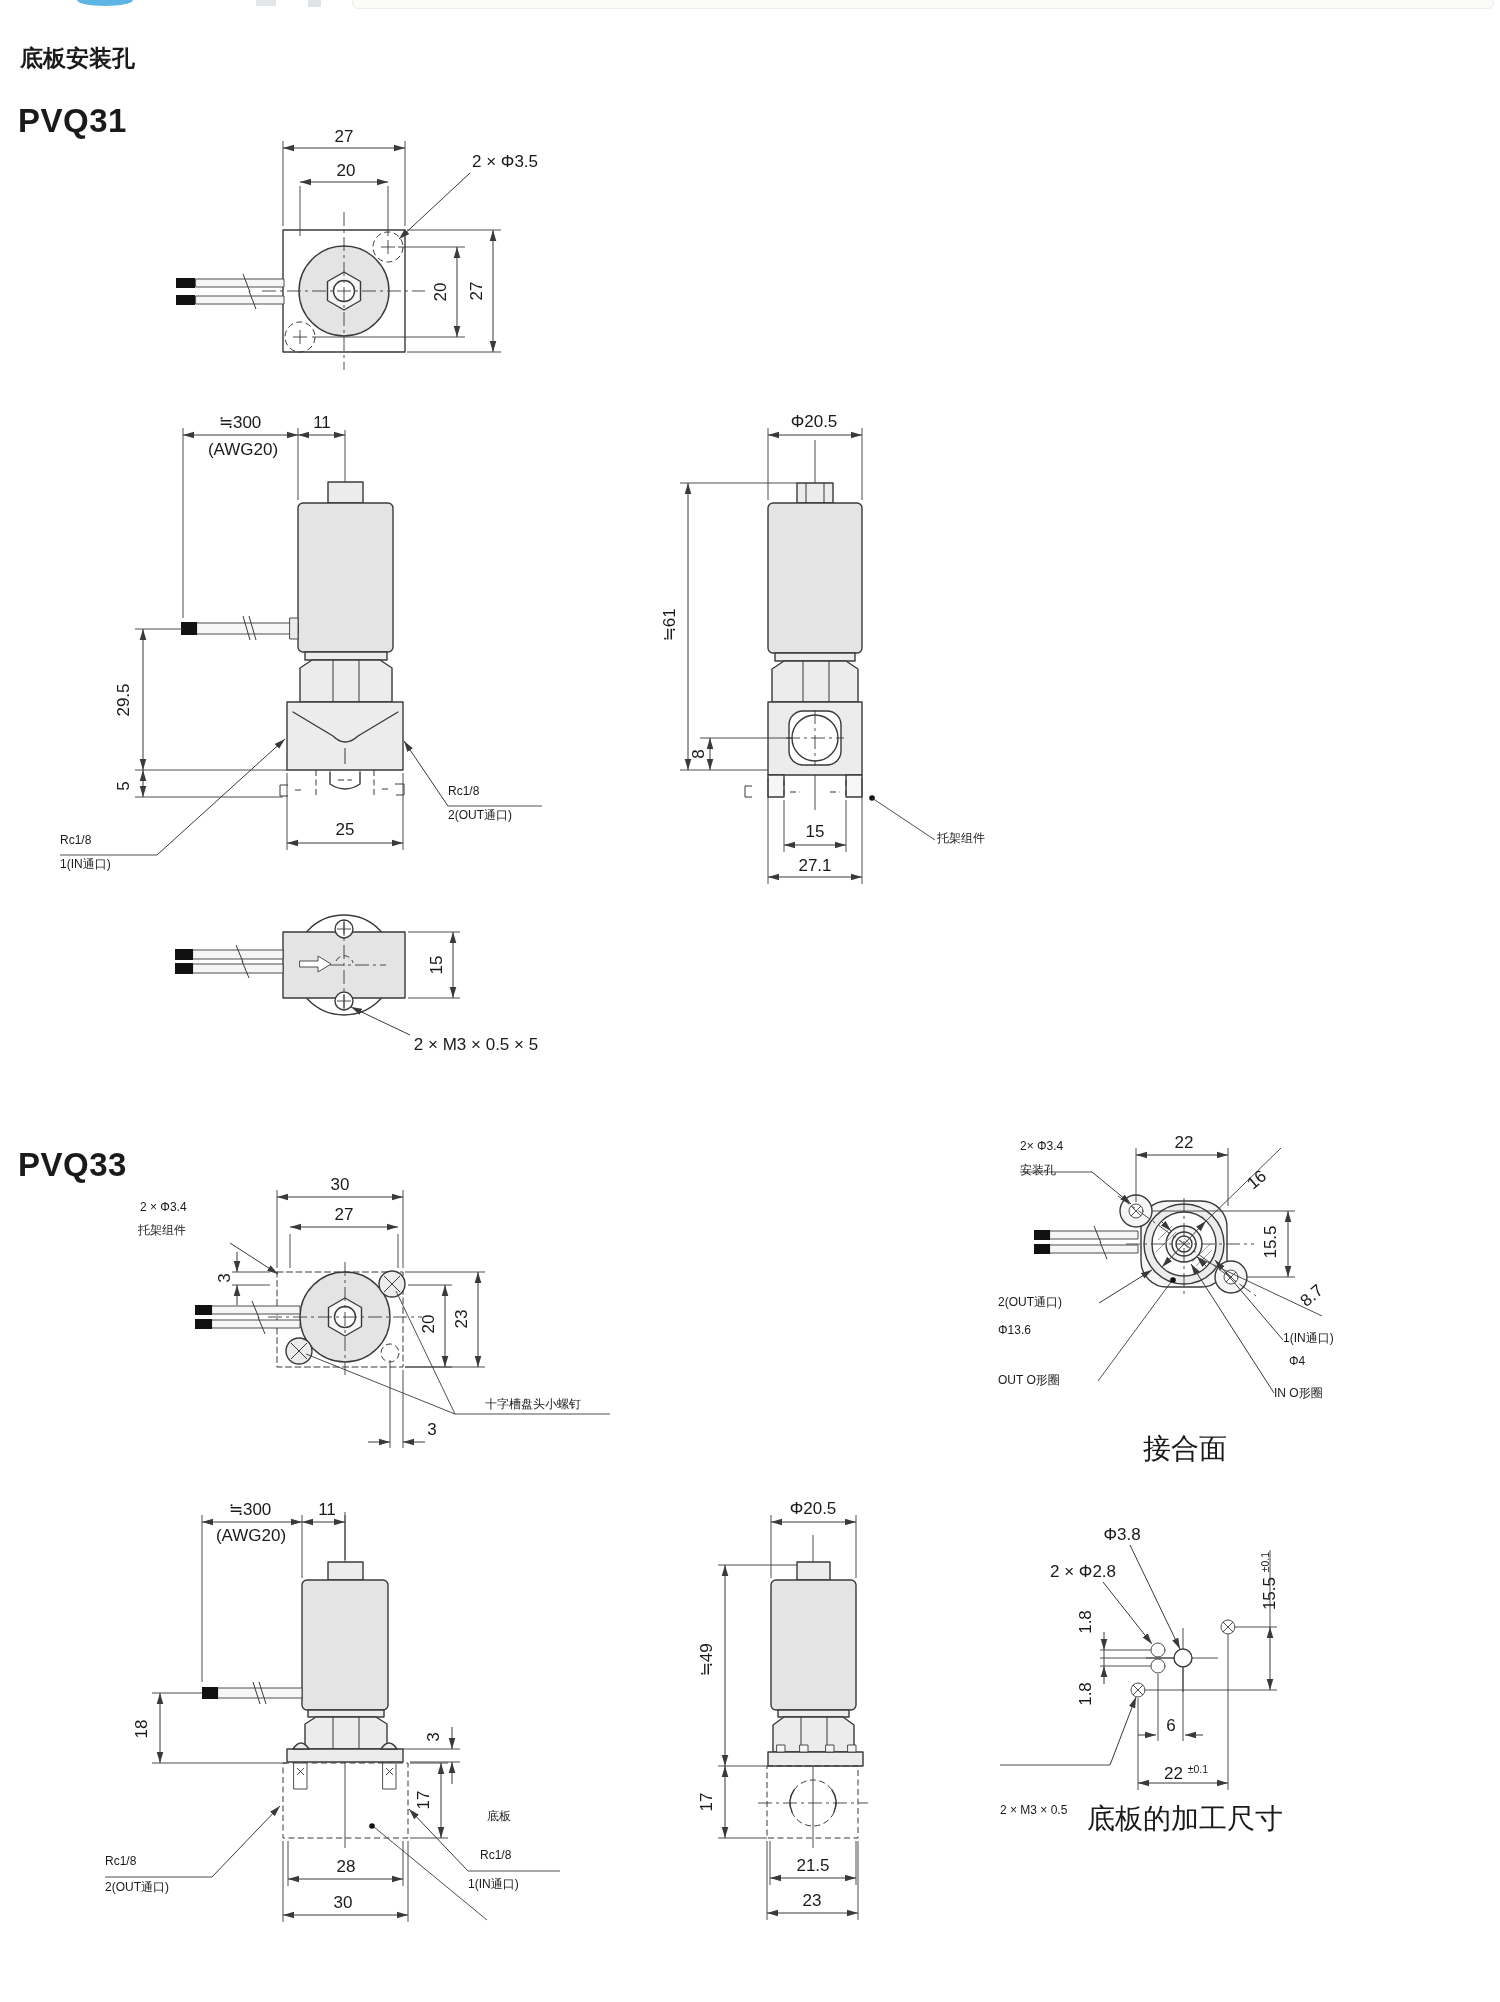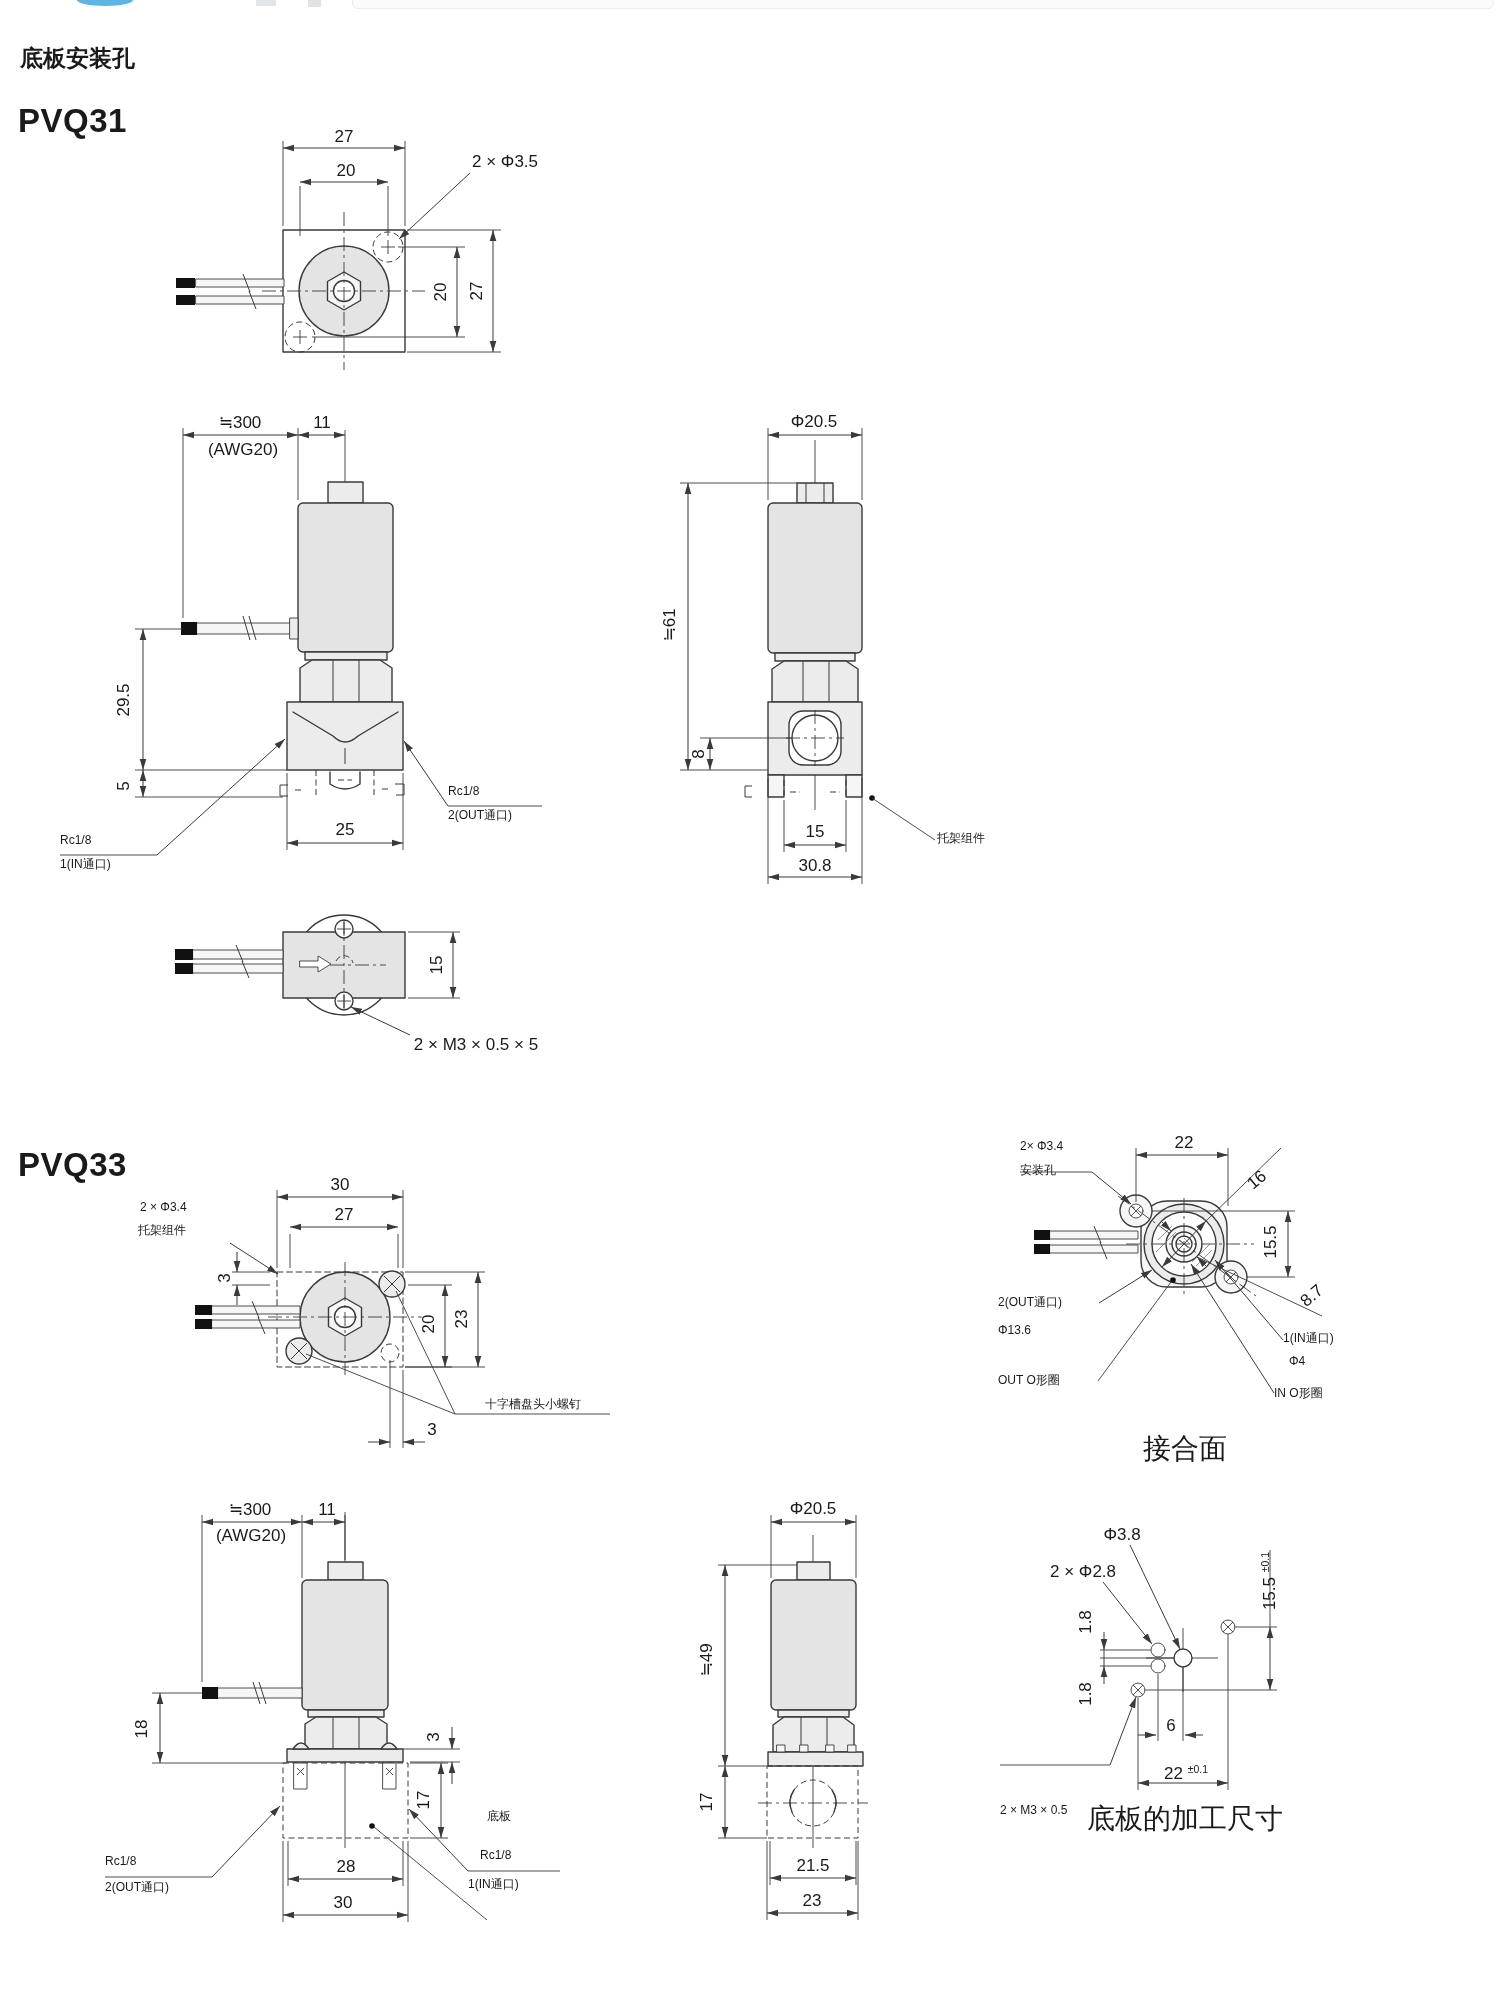--- a/index.html
+++ b/index.html
@@ -449,21 +449,21 @@
   <div class="t tc dimt" style="left:345px;top:830px">25</div>
   <div class="t lbl" style="left:60px;top:834px">Rc1/8</div>
   <div class="t lbl" style="left:60px;top:858px">1(IN通口)</div>
   <div class="t lbl" style="left:448px;top:785px">Rc1/8</div>
   <div class="t lbl" style="left:448px;top:809px">2(OUT通口)</div>
 
   <div class="t tc dimt" style="left:814px;top:422px">Φ20.5</div>
   <div class="t tv dimt" style="left:670px;top:625px">≒61</div>
   <div class="t tv dimt" style="left:699px;top:754px">8</div>
   <div class="t tc dimt" style="left:815px;top:832px">15</div>
-  <div class="t tc dimt" style="left:815px;top:866px">30.8</div>
+  <div class="t tc dimt" style="left:815px;top:866px">27.1</div>
   <div class="t lbl" style="left:937px;top:832px">托架组件</div>
 
   <div class="t tv dimt" style="left:437px;top:965px">15</div>
   <div class="t tc dimt" style="left:476px;top:1045px">2 × M3 × 0.5 × 5</div>
 
   <div class="t tc dimt" style="left:340px;top:1185px">30</div>
   <div class="t tc dimt" style="left:344px;top:1215px">27</div>
   <div class="t lbl" style="left:140px;top:1201px">2 × Φ3.4</div>
   <div class="t lbl" style="left:138px;top:1224px">托架组件</div>
   <div class="t tv dimt" style="left:225px;top:1278px">3</div>

